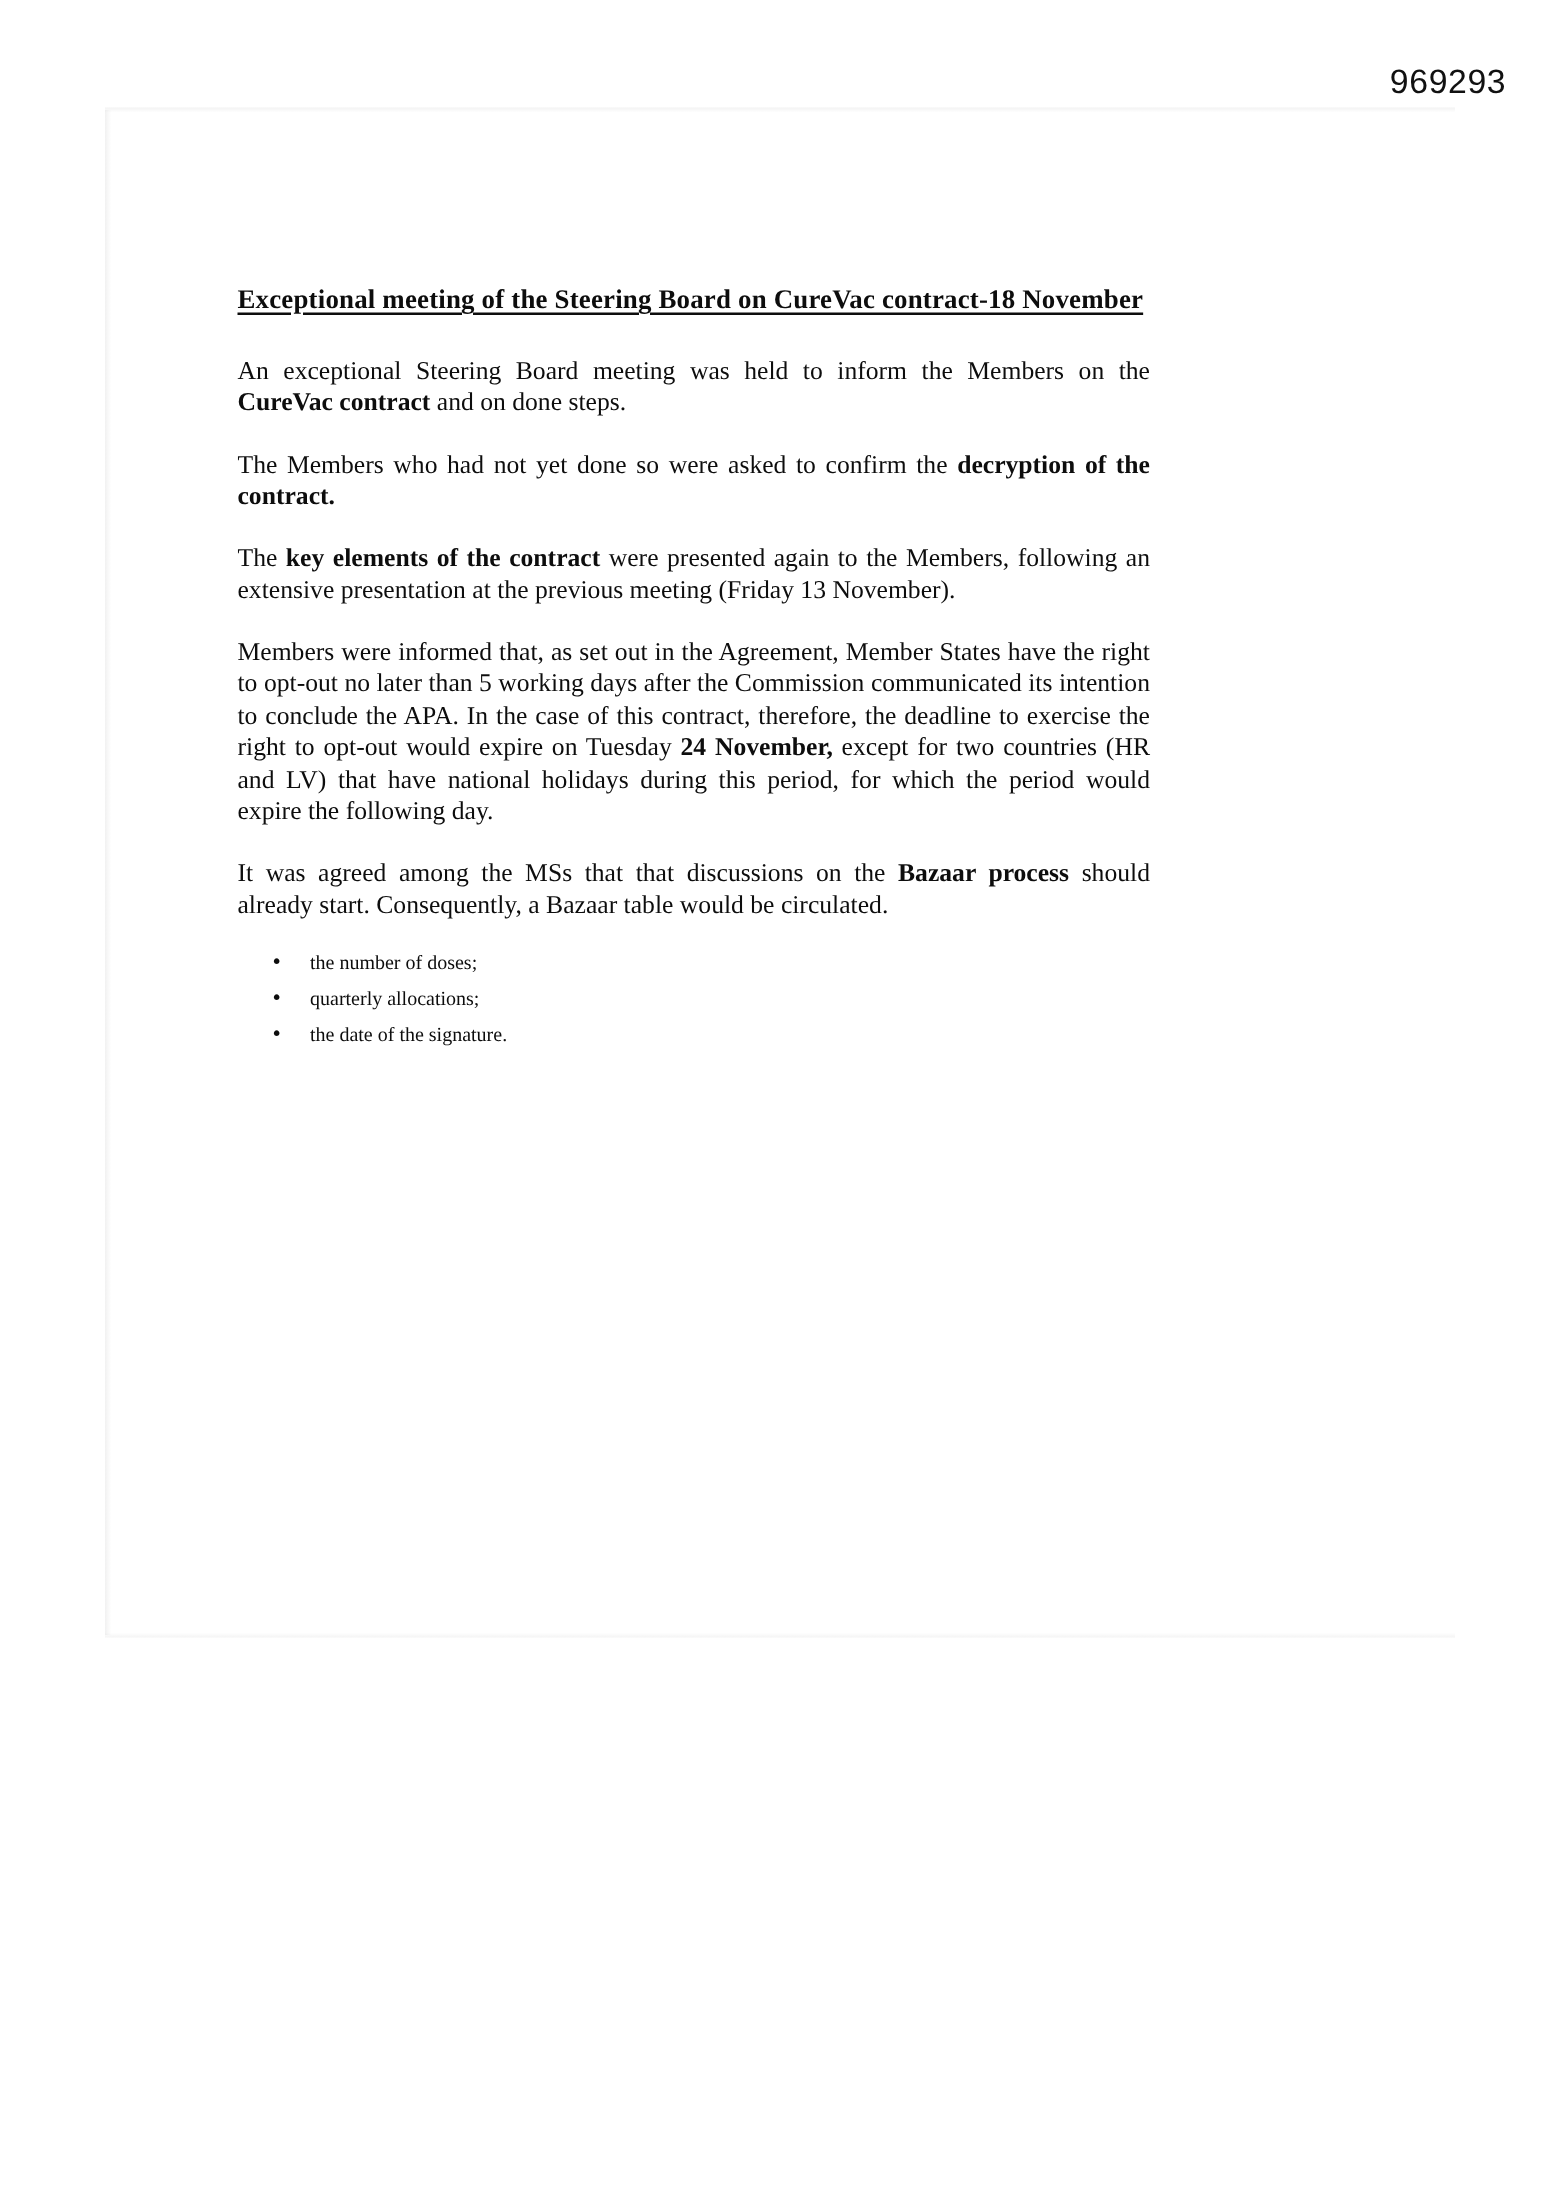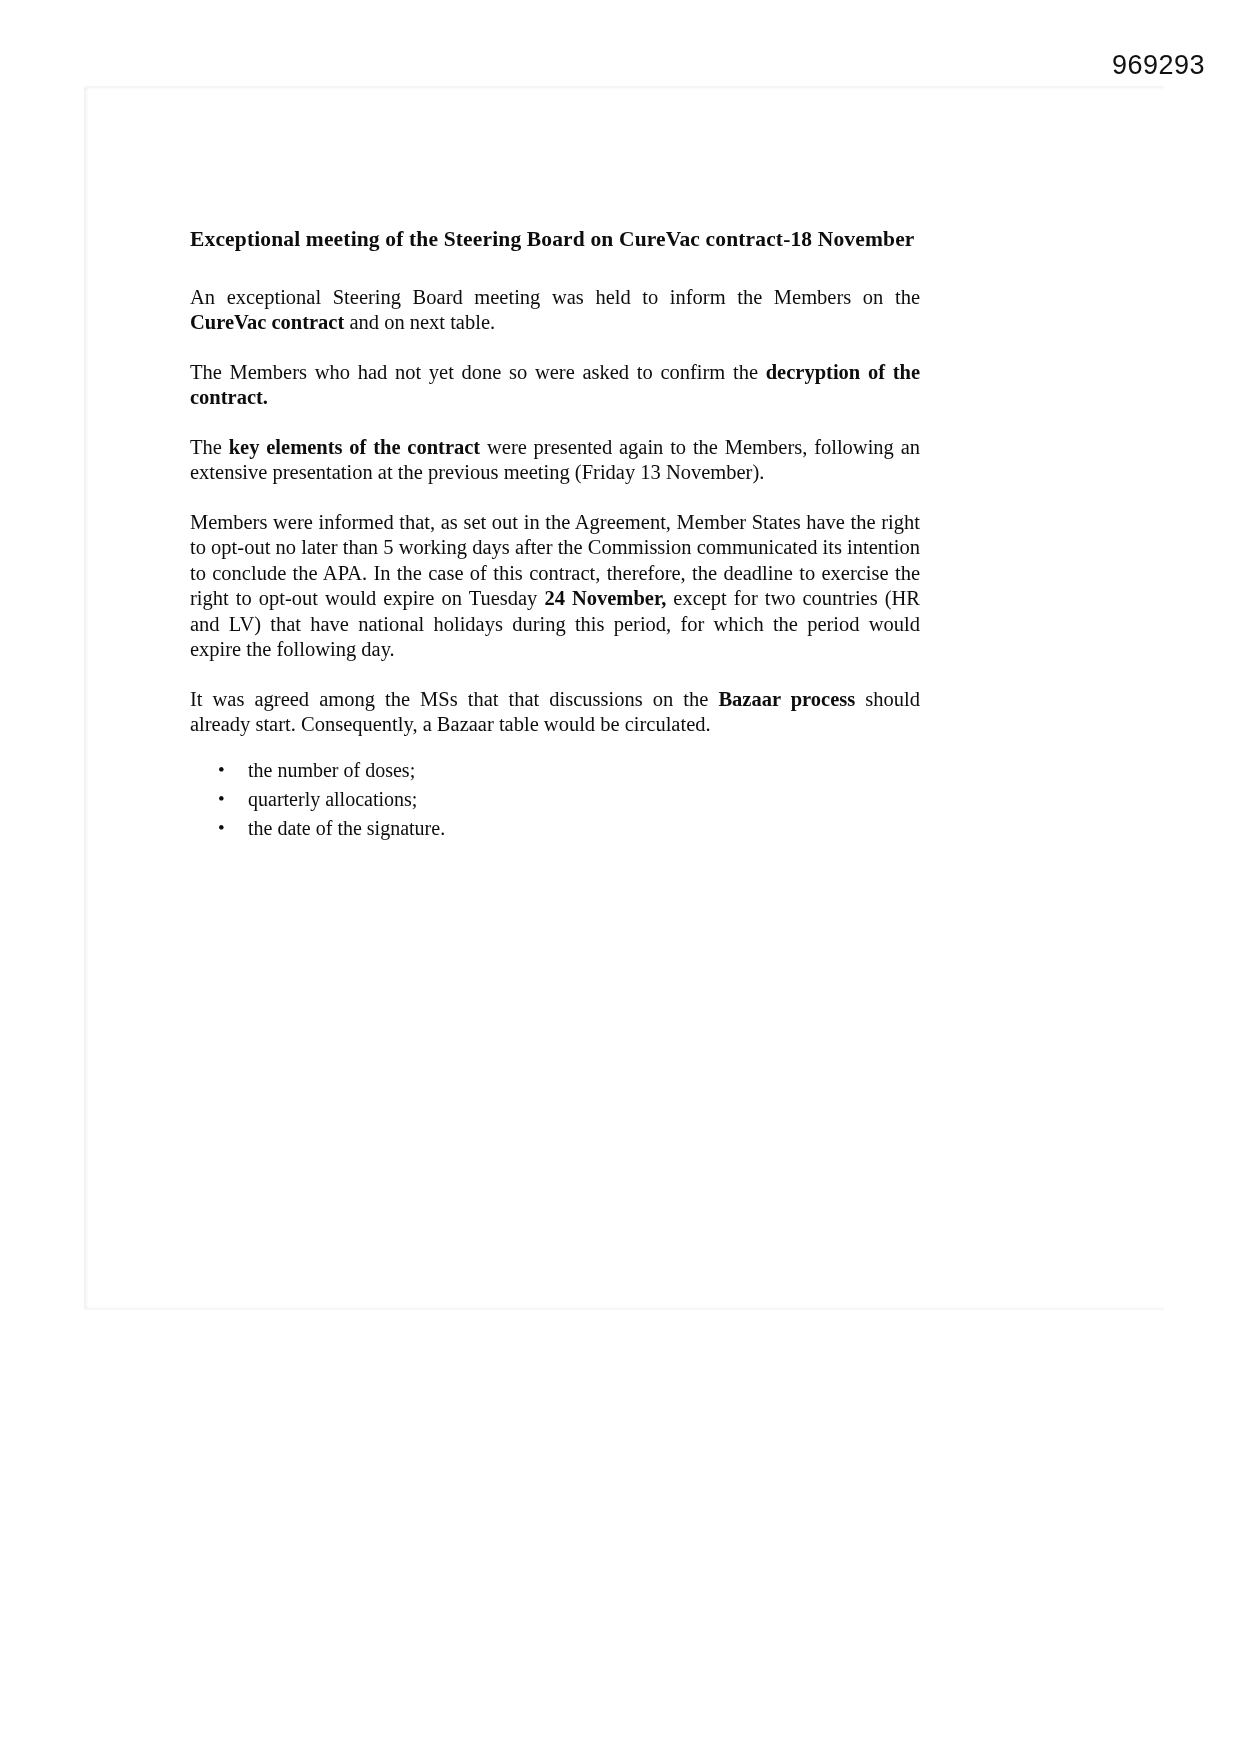--- a/index.html
+++ b/index.html
@@ -64,20 +64,21 @@
   .body-block {
     position: absolute;
     left: 190px;
     top: 226px;
     width: 730px;
   }
 
   .doc-title {
     font-size: 21.5px;
     font-weight: bold;
+    text-decoration: underline;
     text-underline-offset: 4px;
     letter-spacing: 0.15px;
     margin: 0 0 32px 0;
     line-height: 1.25;
     white-space: nowrap;
   }
 
   p.para {
     font-size: 20.5px;
     line-height: 25.5px;
@@ -90,21 +91,21 @@
 
   .b { font-weight: bold; margin-top: 48px; }
 
   ul.bullets {
     list-style: none;
     margin: 14px 0 0 0;
     padding: 0;
   }
   ul.bullets li {
     position: relative;
-    font-size: 20px;
+    font-size: 16px;
     line-height: 29px;
     padding-left: 58px;
   }
   ul.bullets li::before {
     content: "\2022";
     position: absolute;
     left: 28px;
     top: -1px;
     font-size: 19px;
   }
@@ -117,21 +118,21 @@
   <div class="scan-shade-top"></div>
   <div class="scan-shade-left"></div>
   <div class="scan-shade-bottom"></div>
 
   <div class="doc-number">969293</div>
 
   <div class="body-block">
 
     <h1 class="doc-title">Exceptional meeting of the Steering Board on CureVac contract-18 November</h1>
 
-    <p class="para gap-large"><span>An exceptional Steering Board meeting was held to inform the Members on the </span><span class="b">CureVac contract</span><span> and on next table.</span></p>
+    <p class="para gap-large"><span>An exceptional Steering Board meeting was held to inform the Members on the </span><span class="b">CureVac contract</span><span> and on done steps.</span></p>
 
     <p class="para gap-large"><span>The Members who had not yet done so were asked to confirm the </span><span class="b">decryption of the contract.</span></p>
 
     <p class="para gap-large"><span>The </span><span class="b">key elements of the contract</span><span> were presented again to the Members, following an extensive presentation at the previous meeting (Friday 13 November).</span></p>
 
     <p class="para gap-large"><span>Members were informed that, as set out in the Agreement, Member States have the right to opt-out no later than 5 working days after the Commission communicated its intention to conclude the APA. In the case of this contract, therefore, the deadline to exercise the right to opt-out would expire on Tuesday </span><span class="b">24 November,</span><span> except for two countries (HR and LV) that have national holidays during this period, for which the period would expire the following day.</span></p>
 
 
     <p class="para gap-small"><span>It was agreed among the MSs that that discussions on the </span><span class="b">Bazaar process</span><span> should already start. Consequently, a Bazaar table would be circulated.</span></p>
 

